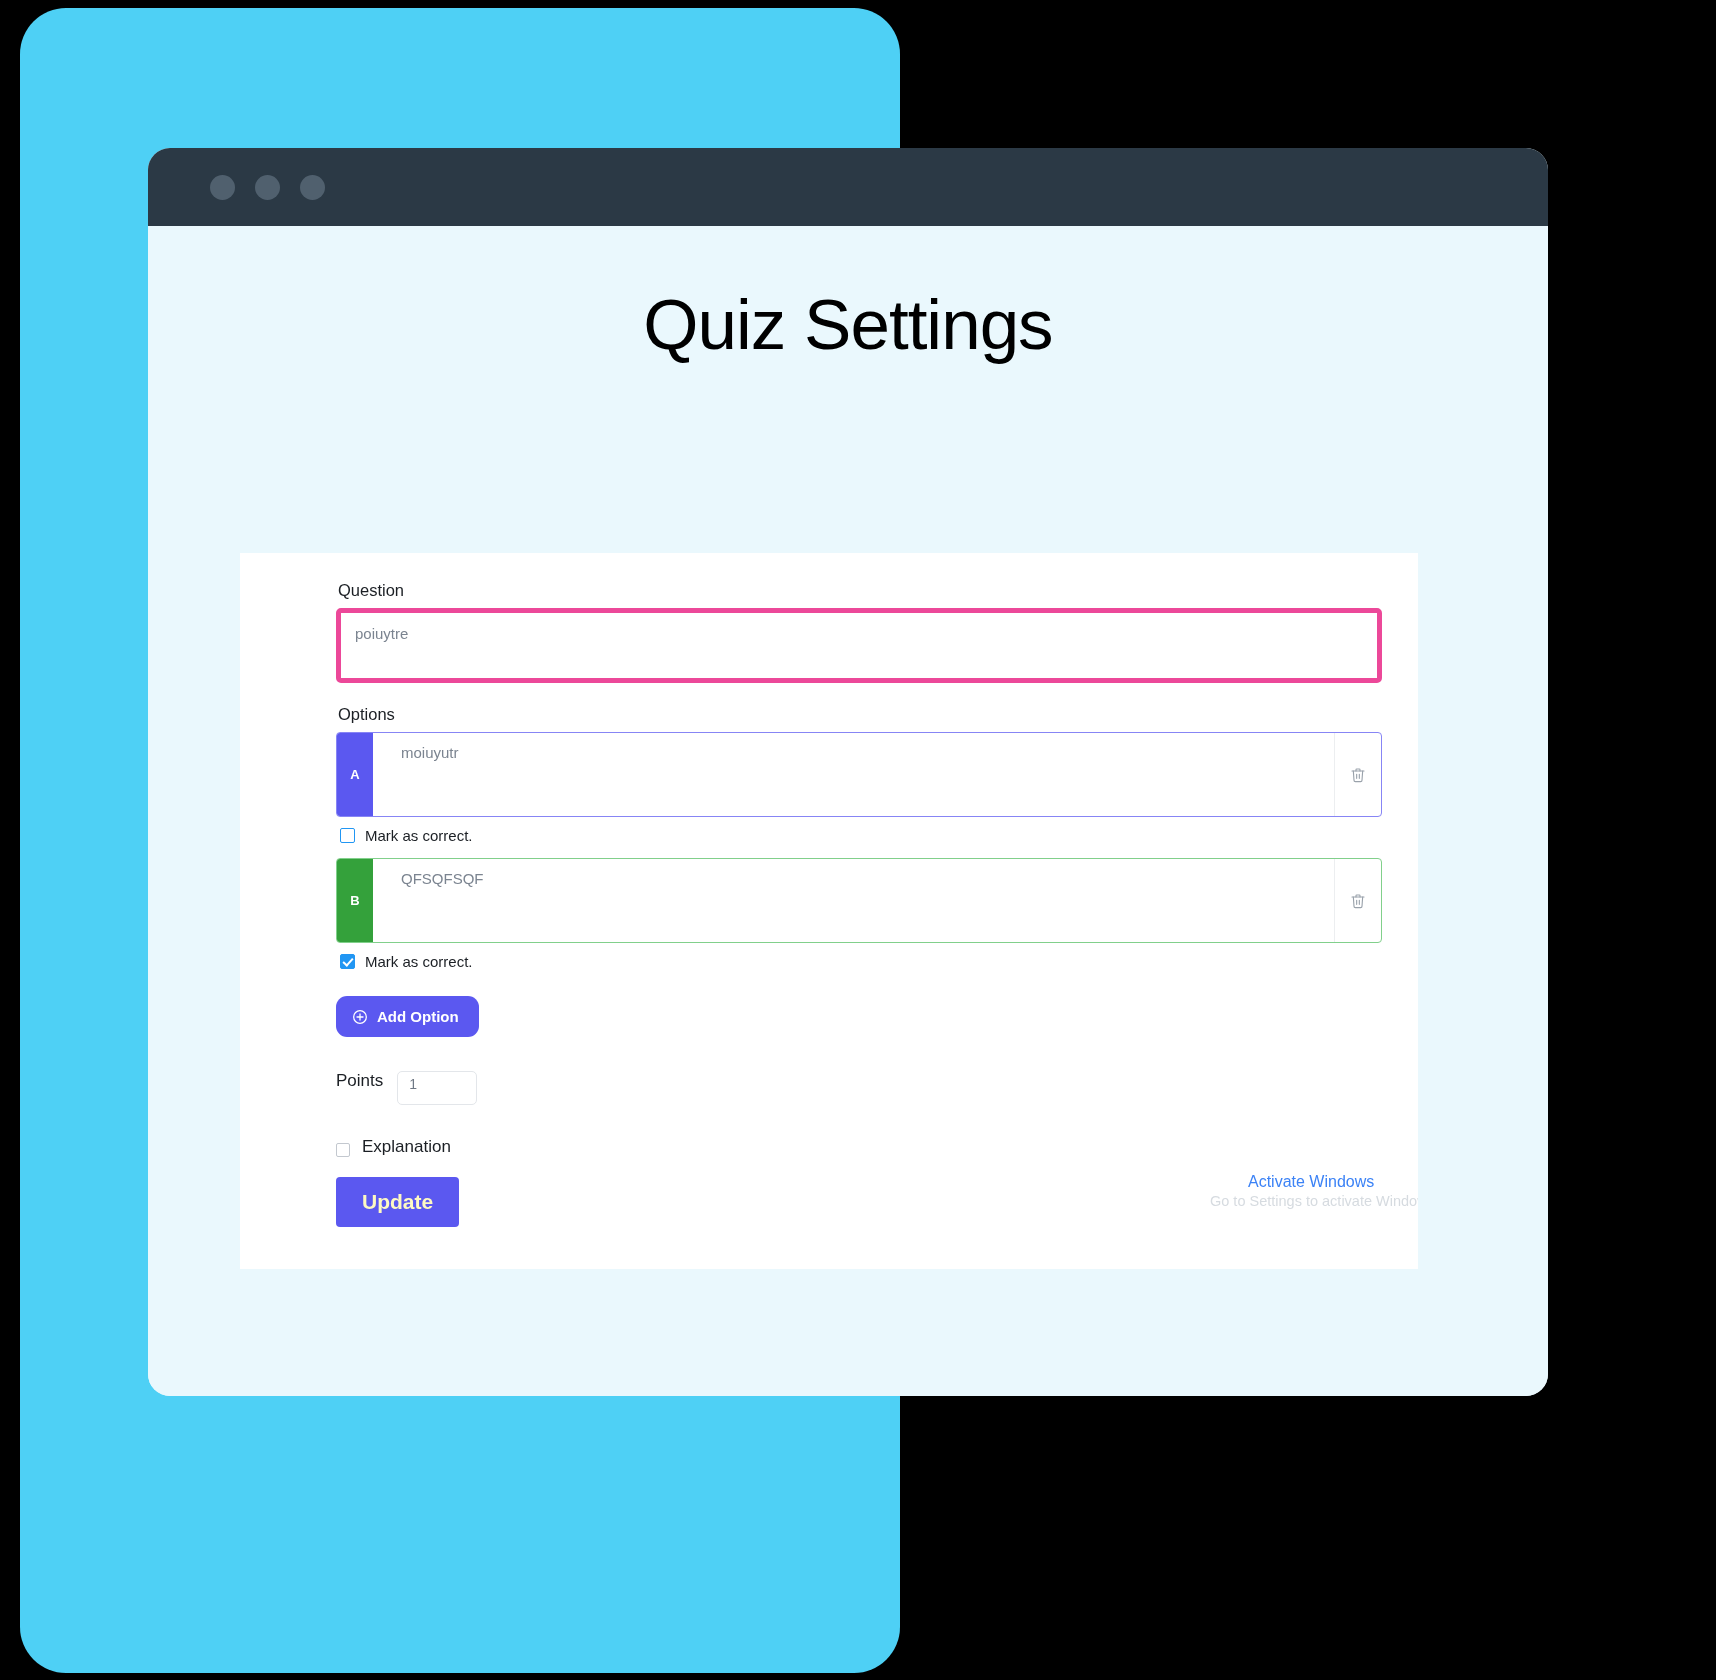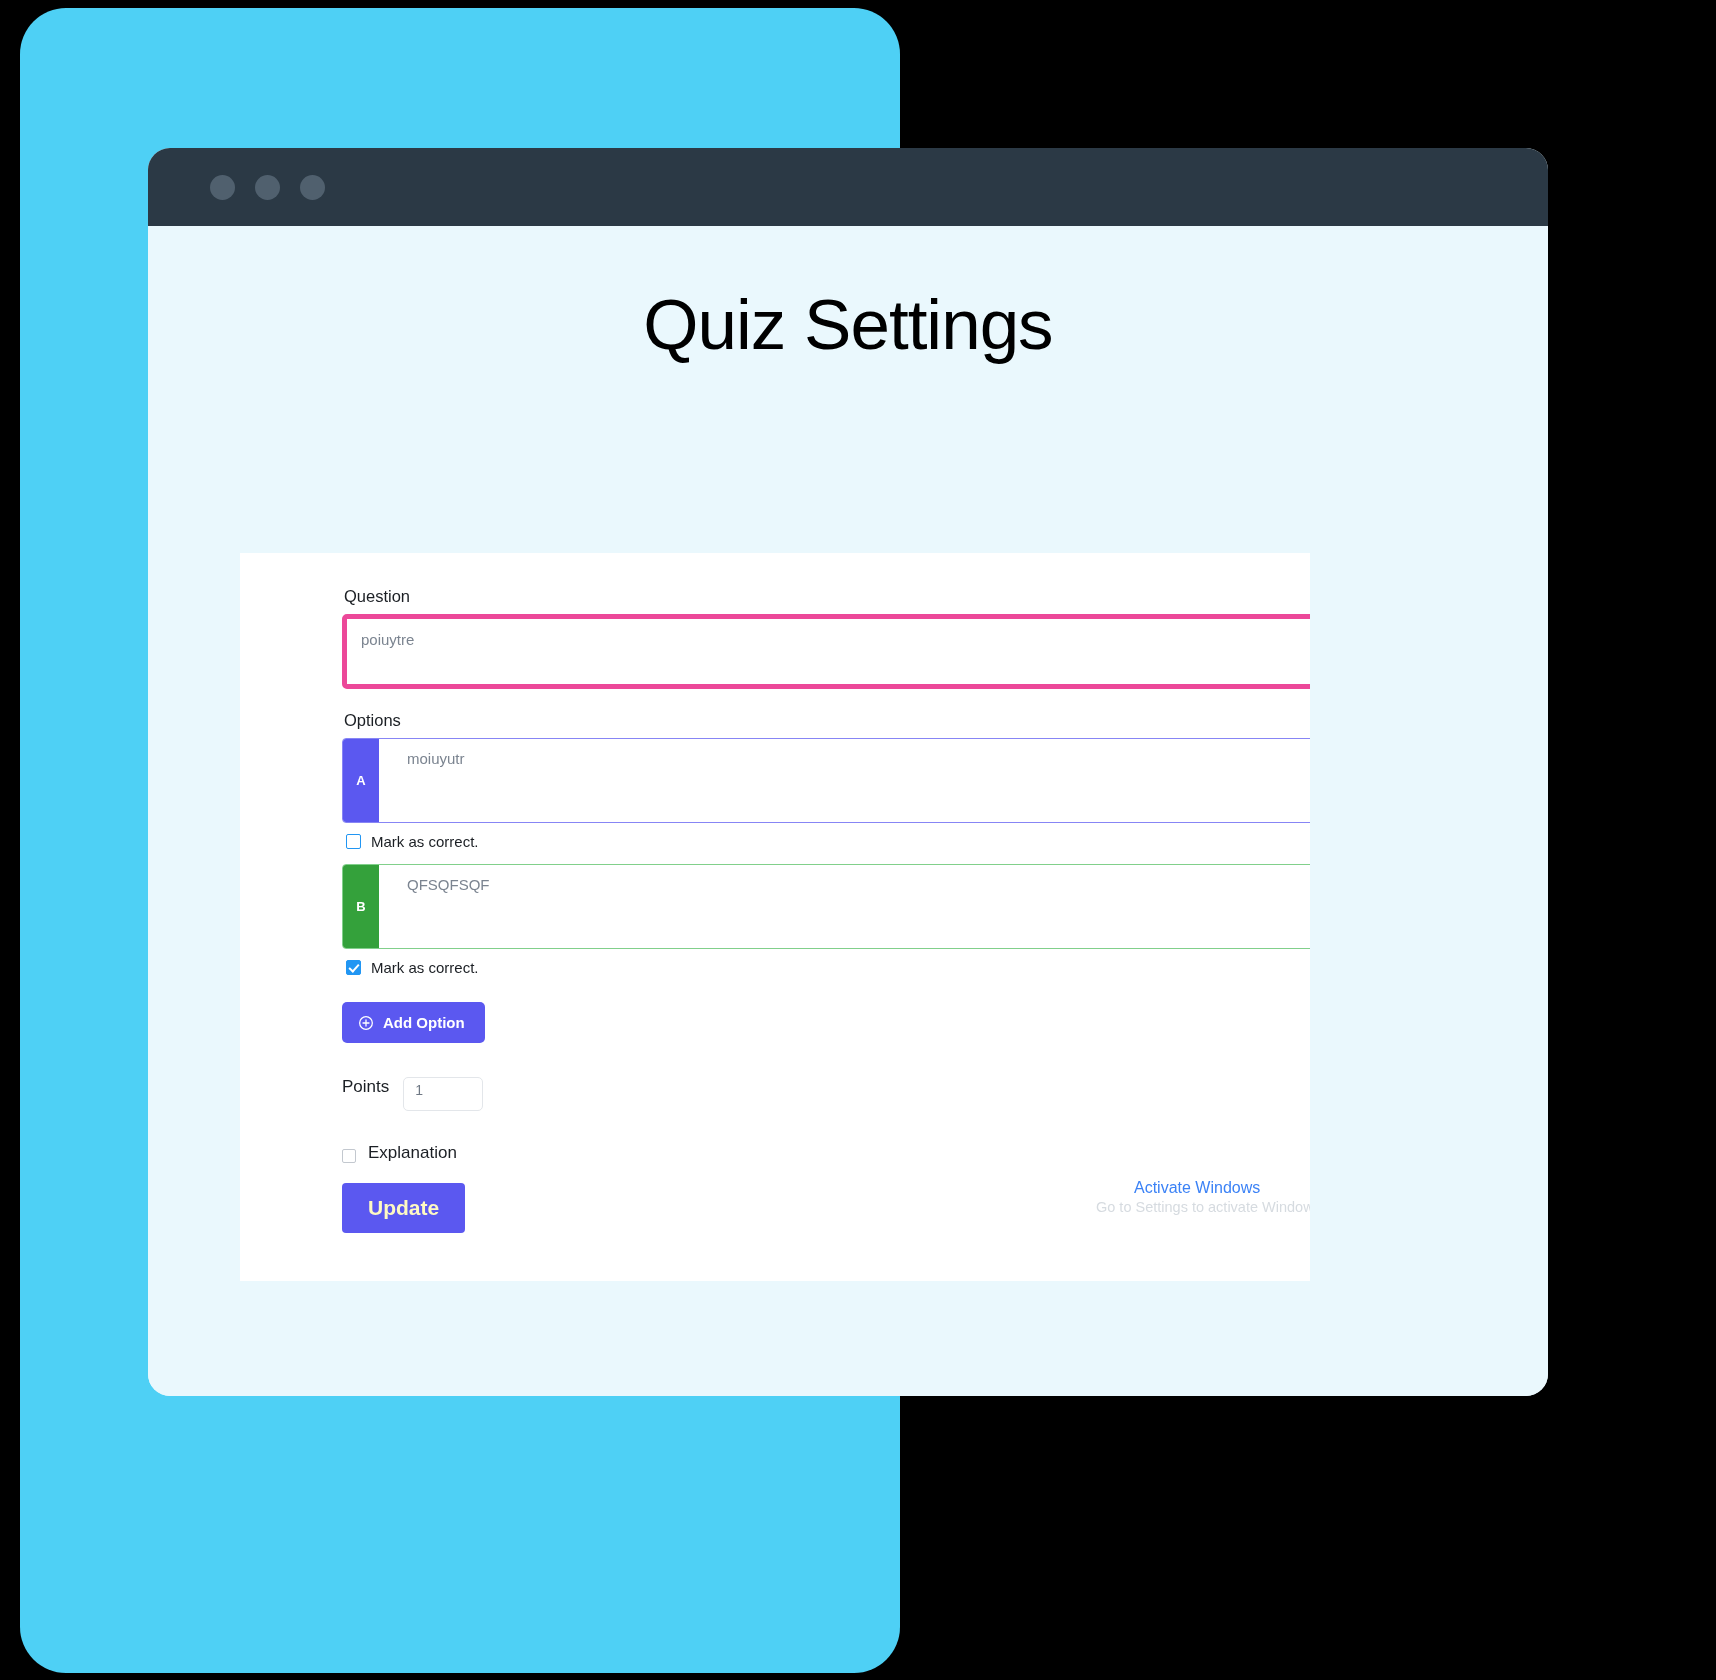--- a/index.html
+++ b/index.html
@@ -70,23 +70,23 @@
     margin: 0;
     padding-top: 58px;
     font-family: "Liberation Sans", sans-serif;
   }
 
   
   .card {
     position: absolute;
     left: 92px;
     top: 327px;
-    width: 1070px;
+    width: 1178px;
     background: #ffffff;
-    padding: 12px;
+    padding: 6px;
     overflow: hidden;
   }
 
   .form-inner {
     padding: 22px 0 36px 90px;
     position: relative;
   }
 
   .field-label {
     font-size: 16.5px;
@@ -182,21 +182,21 @@
     color: #1b1f24;
   }
 
   .add-option-btn {
     display: inline-flex;
     align-items: center;
     gap: 9px;
     background: #5b58f0;
     color: #fff;
     border: none;
-    border-radius: 5px;
+    border-radius: 11px;
     padding: 12px 20px 12px 16px;
     font-size: 15px;
     font-weight: 700;
     cursor: pointer;
     margin-top: 12px;
     font-family: "Liberation Sans", sans-serif;
   }
   .plus-circle-svg { width: 16px; height: 16px; display: block; }
 
   .points-row {

